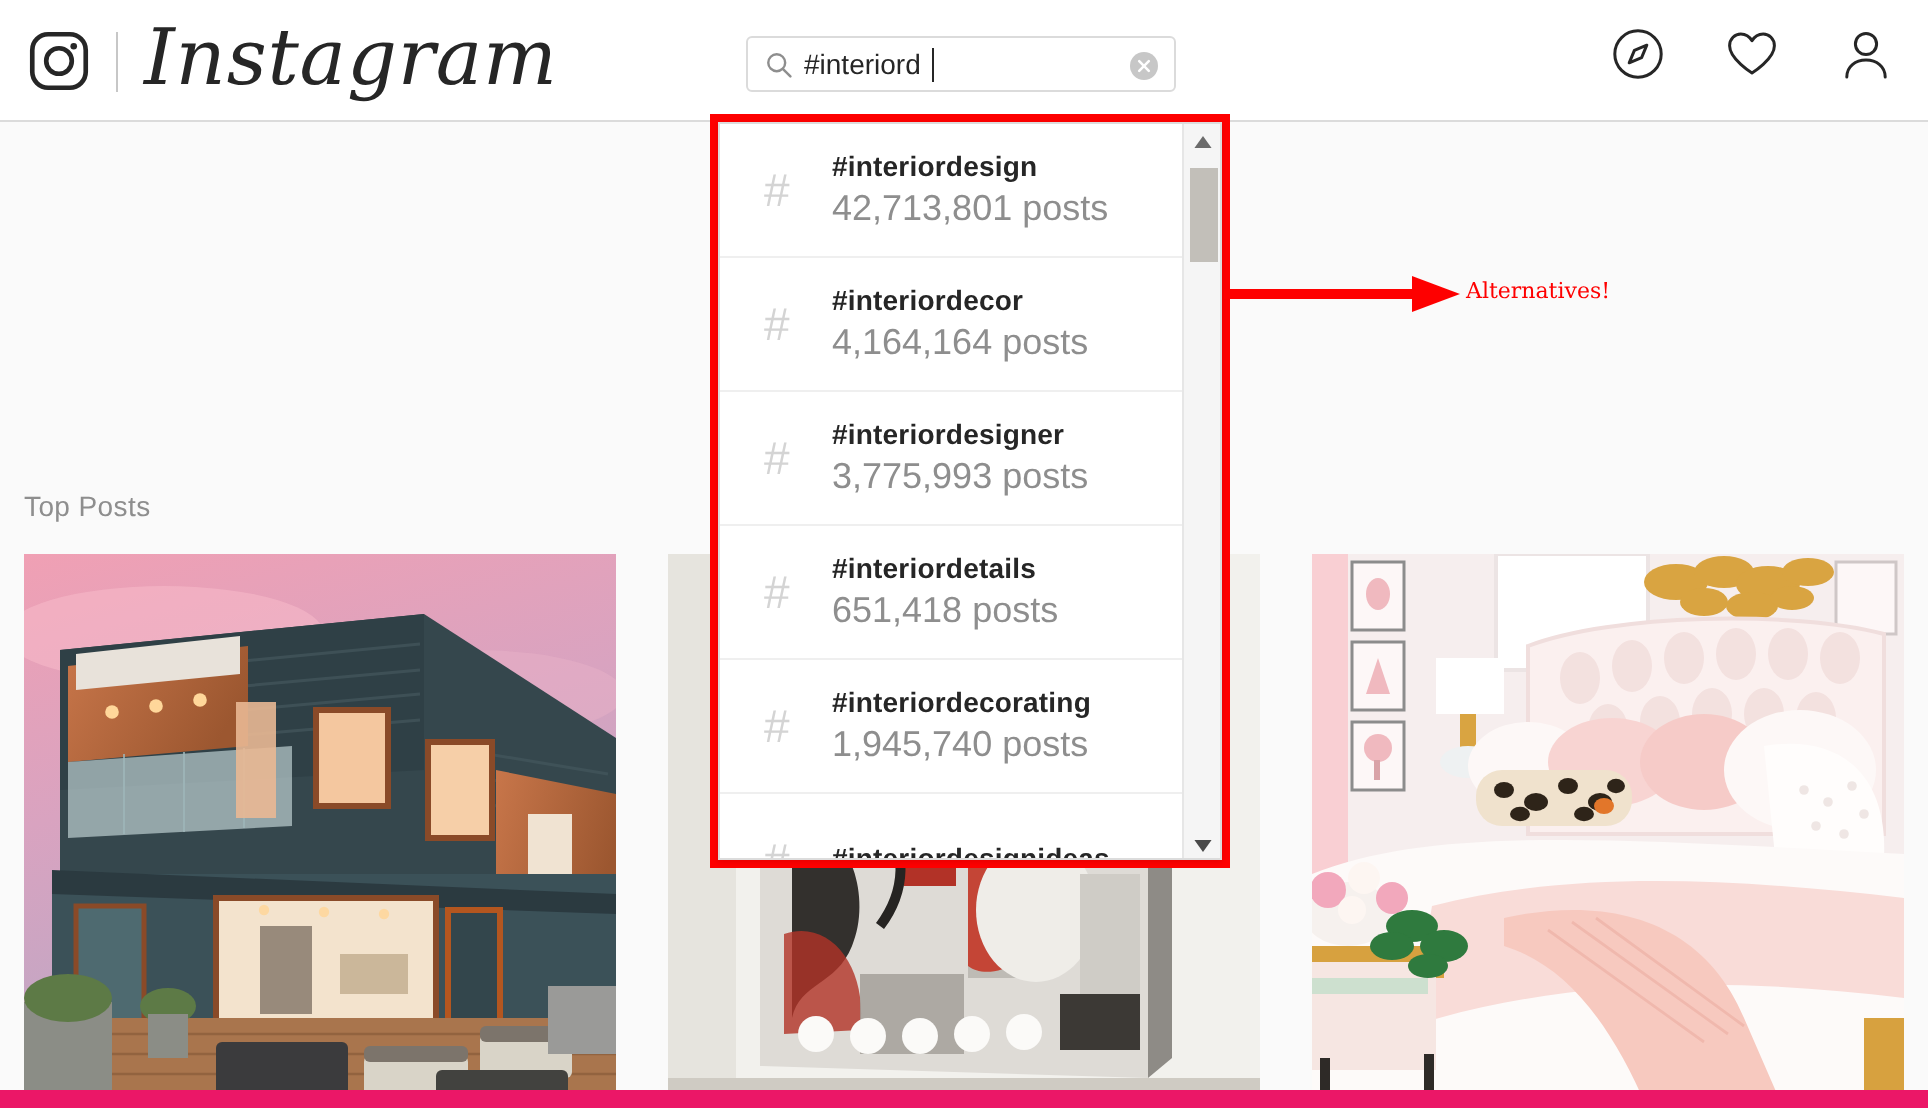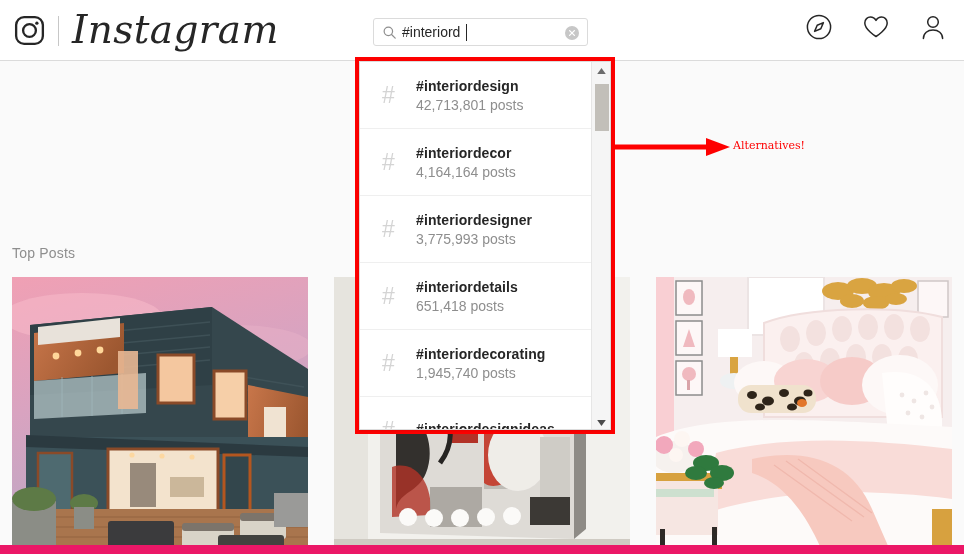--- a/index.html
+++ b/index.html
@@ -138,21 +138,21 @@
     cursor: pointer;
     background: #fff;
   }
   .dd-hash {
     font-size: 23px; color: #d4d4d4;
     width: 34px; flex: none;
     font-family: "Liberation Sans", sans-serif;
   }
   .dd-text { display: flex; flex-direction: column; justify-content: center; gap: 3px; }
   .dd-tag { font-size: 14px; font-weight: bold; color: #262626; letter-spacing: 0.1px; }
-  .dd-count { font-size: 14px; color: #8e8e8e; }
+  .dd-count { font-size: 18px; color: #8e8e8e; }
 
   
   #dd-scrollbar {
     position: absolute; right: 0; top: 0;
     width: 19px; height: 369px;
     background: #f5f5f5;
     border-left: 1px solid #e6e6e6;
   }
   .sb-arrow {
     position: absolute; left: 0; width: 19px; height: 17px;

